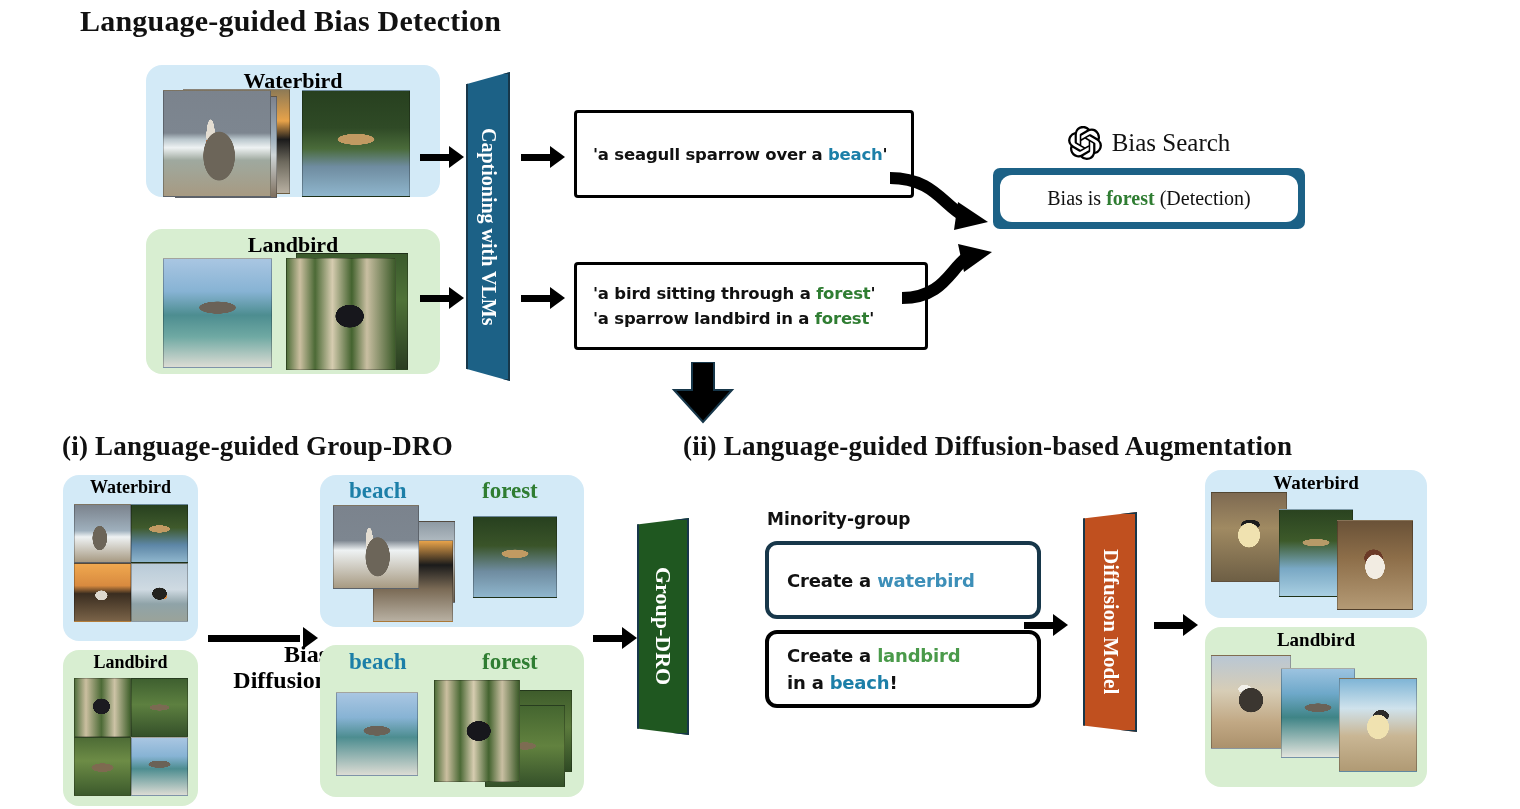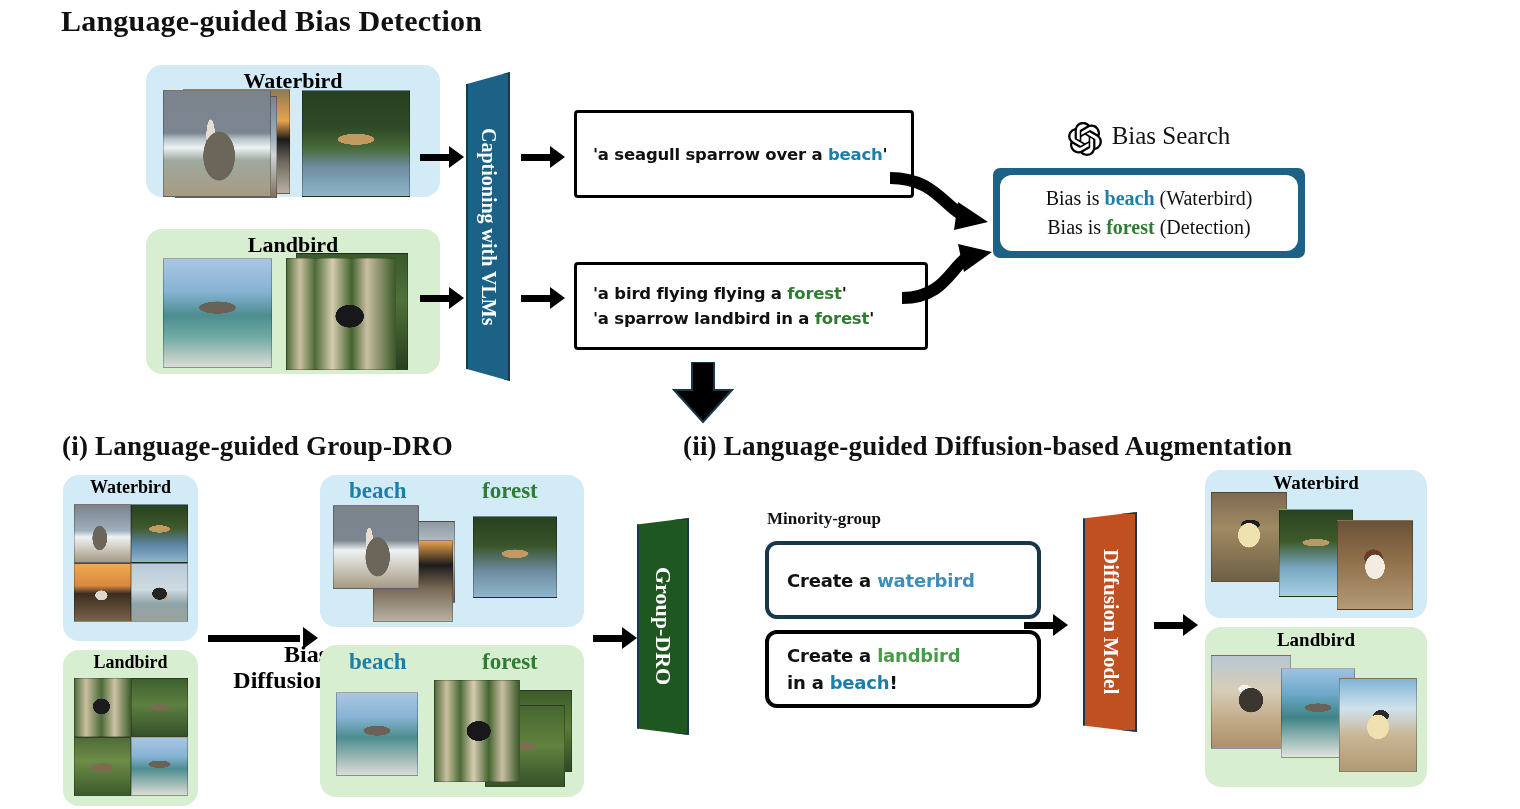--- a/index.html
+++ b/index.html
@@ -2,21 +2,21 @@
 <html><head>
 <meta charset="utf-8">
 <style>
   html,body{margin:0;padding:0;background:#ffffff;}
   body{width:1520px;height:809px;position:relative;overflow:hidden;
        font-family:"Liberation Serif", serif;color:#000;}
   .abs{position:absolute;}
 
   
   .h-title{font-family:"Liberation Serif",serif;font-weight:bold;color:#111;letter-spacing:.2px;}
-  #main-title{left:61px;top:4px;font-size:30px;}
+  #main-title{left:80px;top:4px;font-size:30px;}
   #sec1-title{left:62px;top:431px;font-size:27px;}
   #sec2-title{left:683px;top:431px;font-size:27px;}
 
   
   .panel{border-radius:16px;}
   .panel-blue{background:#d3eaf7;}
   .panel-green{background:#d8eed1;}
   .panel-label{font-family:"Liberation Serif",serif;font-weight:bold;text-align:center;width:100%;}
 
   
@@ -33,21 +33,21 @@
         display:flex;flex-direction:column;justify-content:center;}
   .cbox .line{font-family:"DejaVu Sans",sans-serif;font-weight:bold;font-size:16.5px;
         color:#111;white-space:nowrap;padding:3px 0;letter-spacing:-0.2px;}
   .beach{color:#1c7fa8;}
   .forest{color:#2f7d32;}
   .wbird{color:#3d8fb8;}
   .lbird{color:#4a9a4a;}
 
   
   #bias-search-wrap{left:993px;top:122px;width:312px;}
-  #bias-head{display:flex;justify-content:center;gap:10px;height:42px;}
+  #bias-head{display:flex;align-items:center;justify-content:center;gap:10px;height:42px;}
   #bias-head .lbl{font-family:"Liberation Serif",serif;font-size:25px;color:#111;}
   #bias-box{margin-top:4px;background:#1c6186;border-radius:7px;padding:7px;}
   #bias-inner{background:#fff;border-radius:12px;padding:9px 0;}
   #bias-inner .brow{font-family:"Liberation Serif",serif;font-size:20px;text-align:center;
         color:#111;padding:3px 0;white-space:nowrap;}
   #bias-inner .brow b{font-weight:bold;}
 
   
   .arr{position:absolute;}
   .arr .shaft{position:absolute;background:#000;}
@@ -125,21 +125,21 @@
 </div>
 
 <div class="cbox" style="left:574px;top:110px;width:318px;height:82px;padding-left:16px;">
   <div class="line">
     <span>'a seagull sparrow over a </span><span class="beach">beach</span><span>'</span>
   </div>
 </div>
 
 <div class="cbox" style="left:574px;top:262px;width:332px;height:82px;padding-left:16px;">
   <div class="line">
-    <span>'a bird flying flying a </span><span class="forest">forest</span><span>'</span>
+    <span>'a bird sitting through a </span><span class="forest">forest</span><span>'</span>
   </div>
   <div class="line">
     <span>'a sparrow landbird in a </span><span class="forest">forest</span><span>'</span>
   </div>
 </div>
 
 <svg class="abs" style="left:888px;top:150px;width:115px;height:130px;" viewBox="0 0 115 130">
   <path d="M2,28 C45,28 55,55 76,66" stroke="#000" stroke-width="12" fill="none" stroke-linecap="butt"></path>
   <polygon points="70,52 100,72 66,80"></polygon>
 </svg>
@@ -151,23 +151,20 @@
 <div class="abs" id="bias-search-wrap">
   <div id="bias-head">
     <svg width="34" height="34" viewBox="0 0 24 24">
       <path fill="#000" d="M22.28 9.82a5.98 5.98 0 0 0-.52-4.91 6.05 6.05 0 0 0-6.51-2.9A6 6 0 0 0 4.98 4.18a5.98 5.98 0 0 0-4 2.9 6.05 6.05 0 0 0 .75 7.1 5.98 5.98 0 0 0 .51 4.91 6.05 6.05 0 0 0 6.52 2.9 5.98 5.98 0 0 0 4.5 2.01 6.05 6.05 0 0 0 5.77-4.2 5.98 5.98 0 0 0 4-2.9 6.06 6.06 0 0 0-.75-7.09Zm-9.02 12.6a4.48 4.48 0 0 1-2.88-1.04l.14-.08 4.78-2.76a.79.79 0 0 0 .39-.68v-6.74l2.02 1.17a.07.07 0 0 1 .04.06v5.58a4.5 4.5 0 0 1-4.49 4.49ZM3.6 18.3a4.47 4.47 0 0 1-.54-3.01l.14.09 4.79 2.76a.77.77 0 0 0 .78 0l5.84-3.37v2.33a.08.08 0 0 1-.03.06L9.73 19.96a4.5 4.5 0 0 1-6.13-1.64ZM2.34 7.9a4.48 4.48 0 0 1 2.35-1.97V11.6a.77.77 0 0 0 .38.67l5.82 3.36-2.02 1.17a.08.08 0 0 1-.07 0L3.98 14a4.5 4.5 0 0 1-1.64-6.14Zm16.6 3.86-5.83-3.4L15.13 7.2a.08.08 0 0 1 .07 0l4.83 2.79a4.49 4.49 0 0 1-.68 8.1v-5.66a.79.79 0 0 0-.4-.67Zm2.01-3.02-.14-.09-4.78-2.79a.78.78 0 0 0-.79 0L9.4 9.23V6.9a.07.07 0 0 1 .03-.07l4.83-2.78a4.5 4.5 0 0 1 6.68 4.65ZM8.3 12.87l-2.02-1.17a.08.08 0 0 1-.04-.06V6.07a4.5 4.5 0 0 1 7.37-3.45l-.14.08L8.69 5.46a.79.79 0 0 0-.4.68v6.73Zm1.1-2.37 2.6-1.5 2.6 1.5v3l-2.6 1.5-2.6-1.5v-3Z"></path>
     </svg>
     <span class="lbl">Bias Search</span>
   </div>
   <div id="bias-box">
     <div id="bias-inner">
       <div class="brow">
-        <span>Bias is </span><b class="beach">beach</b><span> (Waterbird)</span>
-      </div>
-      <div class="brow">
         <span>Bias is </span><b class="forest">forest</b><span> (Detection)</span>
       </div>
     </div>
   </div>
 </div>
 
 <svg class="abs" style="left:668px;top:362px;width:70px;height:62px;" viewBox="0 0 70 62">
   <polygon points="24,0 46,0 46,28 64,28 35,60 6,28 24,28" fill="#000" stroke="#17374a" stroke-width="2"></polygon>
 </svg>
 
@@ -218,21 +215,21 @@
   <div class="shaft" style="width:30px;"></div>
     <div class="head"></div>
 </div>
 
 <div class="slab green" style="left:637px;top:518px;width:48px;height:213px;clip-path:polygon(0 3%,100% 0,100% 100%,0 97%);">
   <div class="vtext" style="font-size:22px;">Group-DRO</div>
 </div>
 
 <div class="abs h-title" id="sec2-title">(ii) Language-guided Diffusion-based Augmentation</div>
 
-<div class="minor-lab" style="left:767px;top:509px;font-family:Liberation Serif, serif;">Minority-group</div>
+<div class="minor-lab" style="left:767px;top:509px;">Minority-group</div>
 
 <div class="cbox" style="left:765px;top:541px;width:250px;height:70px;border:4px solid #17374a;border-radius:12px;padding-left:18px;">
   <div class="line" style="font-size:18px;">
     <span>Create a </span><span class="wbird">waterbird</span>
   </div>
 </div>
 
 <div class="cbox" style="left:765px;top:630px;width:250px;height:70px;border:4px solid #000;border-radius:12px;padding-left:18px;">
   <div class="line" style="font-size:18px;">
     <span>Create a </span><span class="lbird">landbird</span>

